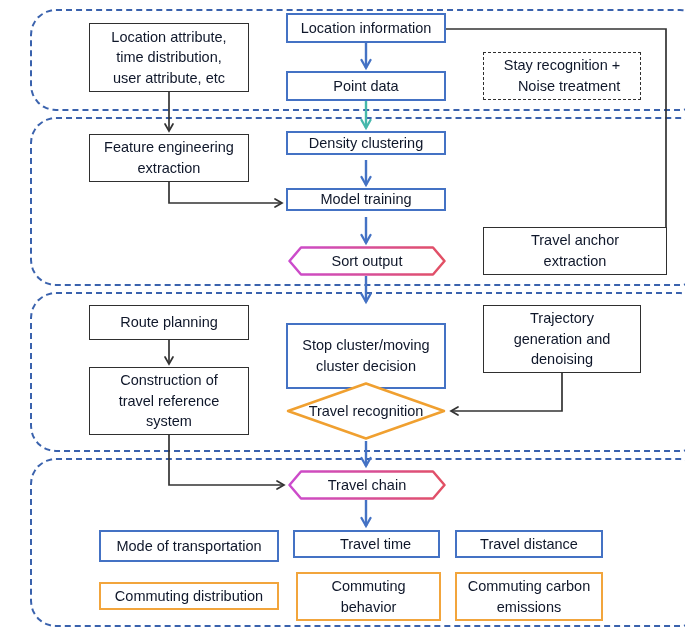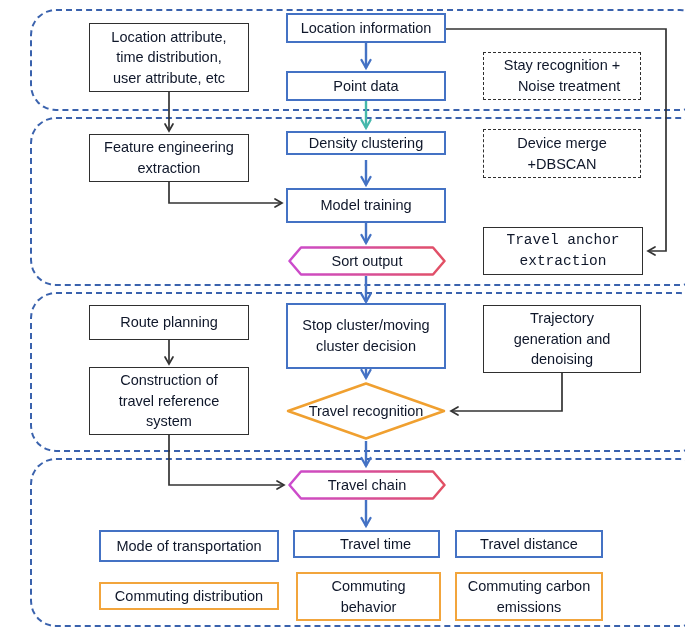--- a/index.html
+++ b/index.html
@@ -76,40 +76,38 @@
 time distribution,
 user attribute, etc</div>
   <div class="node blue-box" style="left:260px;top:13px;width:160px;height:30px;">Location information</div>
   <div class="node blue-box" style="left:260px;top:71px;width:160px;height:30px;">Point data</div>
   <div class="node dashed-box" style="left:457px;top:52px;width:158px;height:48px;text-align:right;">Stay recognition +
 Noise treatment</div>
 
   <div class="node black-box" style="left:63px;top:134px;width:160px;height:48px;text-align:center;">Feature engineering
 extraction</div>
   <div class="node blue-box" style="left:260px;top:131px;width:160px;height:24px;">Density clustering</div>
-  <div class="node dashed-box" style="left:457px;top:129px;width:158px;height:49px;">Device merge
-+DBSCAN</div>
-  <div class="node blue-box" style="left:260px;top:188px;width:160px;height:35px;">Model training</div>
+  <div class="node blue-box" style="left:260px;top:188px;width:160px;height:23px;">Model training</div>
   <div class="node shape-node" style="left:262px;top:246px;width:158px;height:30px;">
     <svg width="158" height="30" viewBox="0 0 158 30">
       <defs>
         <linearGradient id="hexg1" x1="0" y1="0" x2="1" y2="0">
           <stop offset="0" stop-color="#cb4bce"></stop>
             <stop offset="1" stop-color="#e25063"></stop>
         </linearGradient>
       </defs>
       <polygon points="1.5,15 13,1.5 145,1.5 156.5,15 145,28.5 13,28.5" fill="#ffffff" stroke="url(#hexg1)" stroke-width="2.5" stroke-linejoin="round"></polygon>
     </svg>
     <span class="shape-label">Sort output</span>
   </div>
-  <div class="node black-box" style="left:457px;top:227px;width:160px;height:48px;font-family:Liberation Mono, monospace;">Travel anchor
+  <div class="node black-box" style="left:457px;top:227px;width:184px;height:48px;">Travel anchor
 extraction</div>
 
   <div class="node black-box" style="left:63px;top:305px;width:160px;height:35px;">Route planning</div>
-  <div class="node blue-box" style="left:260px;top:303px;width:160px;height:66px;">Stop cluster/moving
+  <div class="node blue-box" style="left:260px;top:323px;width:160px;height:66px;">Stop cluster/moving
 cluster decision</div>
   <div class="node black-box" style="left:457px;top:305px;width:158px;height:68px;">Trajectory
 generation and
 denoising</div>
   <div class="node black-box" style="left:63px;top:367px;width:160px;height:68px;">Construction of
 travel reference
 system</div>
   <div class="node shape-node" style="left:260px;top:381px;width:160px;height:60px;">
     <svg width="160" height="60" viewBox="0 0 160 60">
       <polygon points="2,30 80,2.5 158,30 80,57.5" fill="#ffffff" stroke="#f0a030" stroke-width="2.5" stroke-linejoin="round"></polygon>

